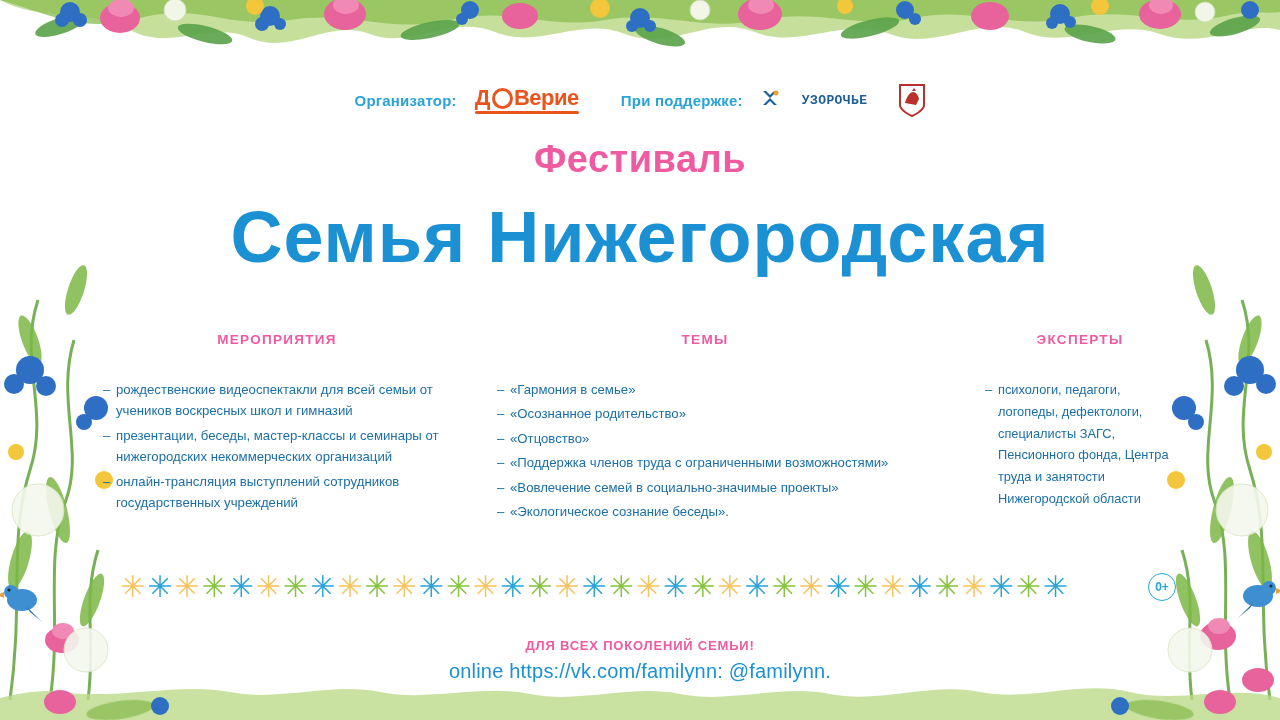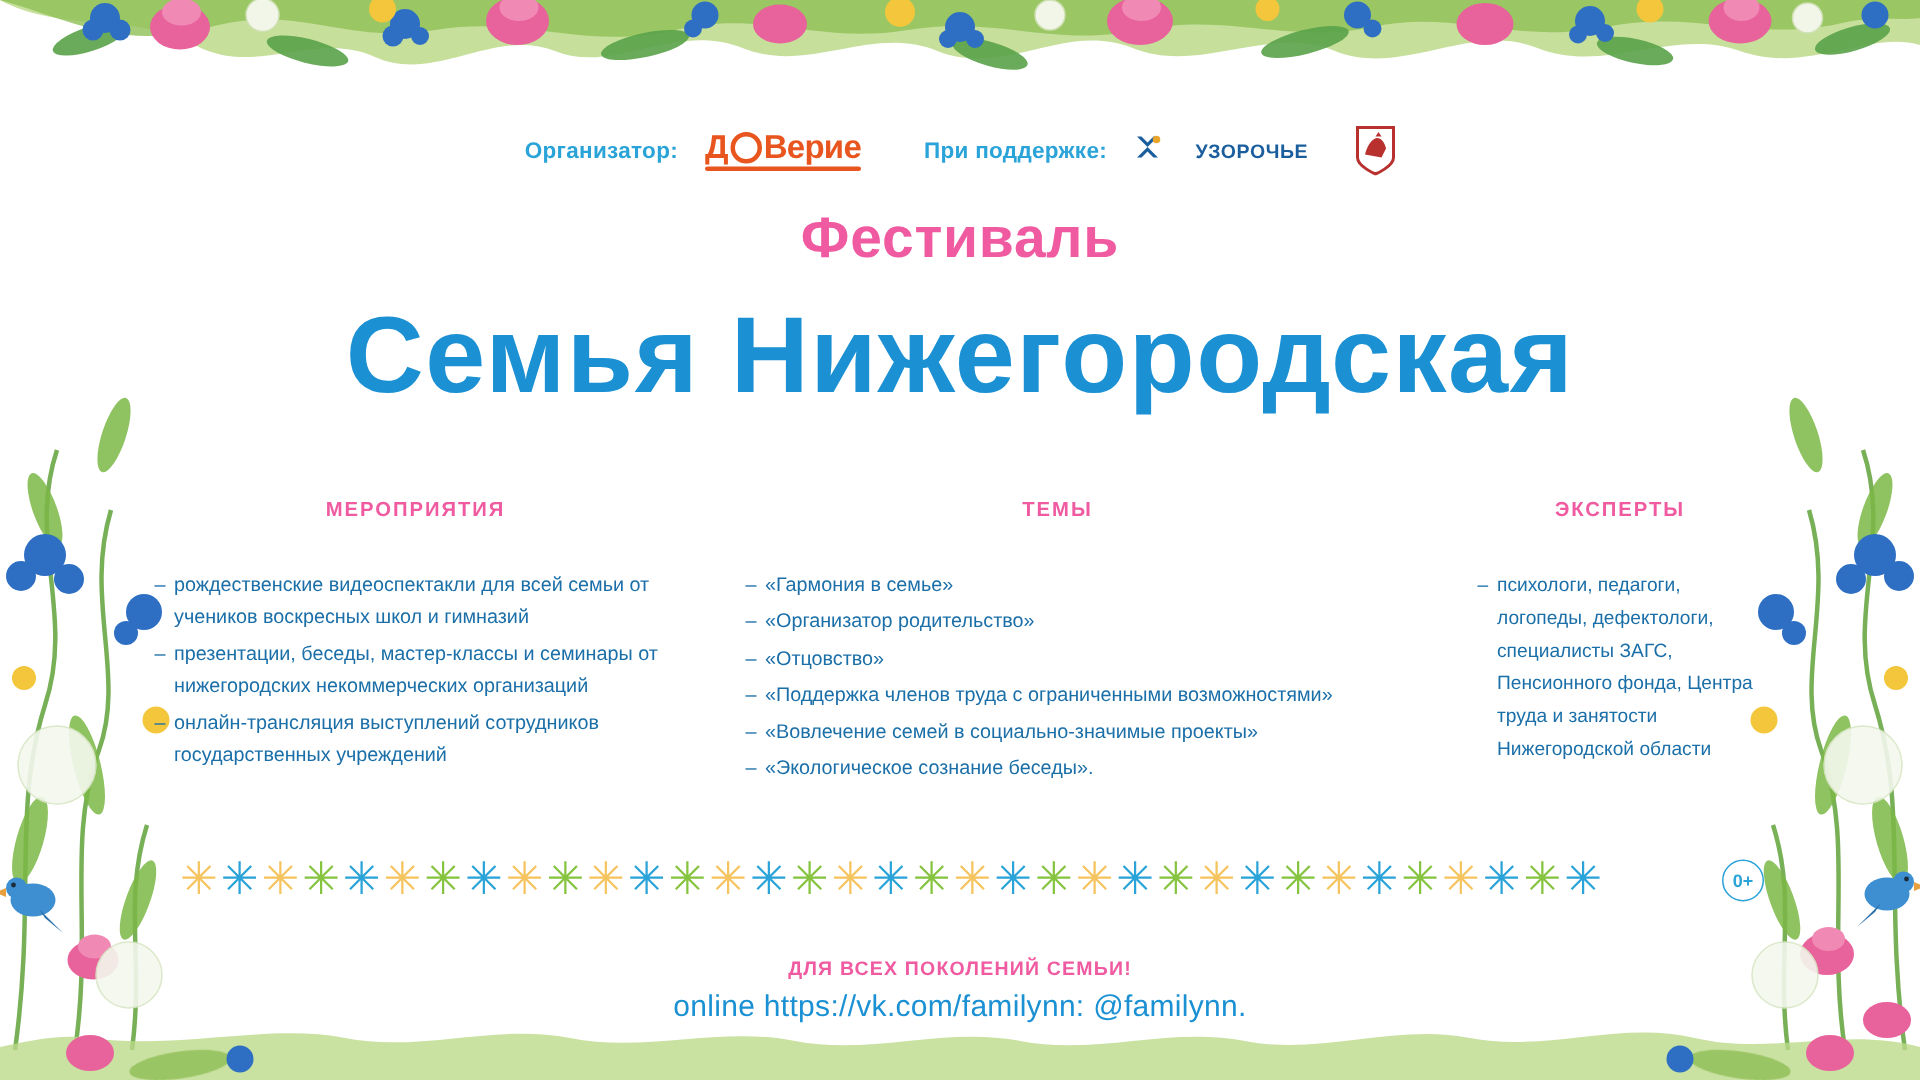--- a/index.html
+++ b/index.html
@@ -106,20 +106,21 @@
     font-weight: bold;
     line-height: 1.22;
     color: #1b1b1b;
     letter-spacing: .2px;
   }
   .logo-uzor {
     display: flex;
     align-items: center;
     gap: 23px;
     margin-right: 14px;
+    font-family: Liberation Mono, monospace;
   }
   .uzor-text {
     font-size: 13px;
     font-weight: bold;
     color: #1b5e9e;
     letter-spacing: .4px;
   }
   .logo-gerb {
     width: 26px; height: 34px;
   }
@@ -476,21 +477,21 @@
         <li>рождественские видеоспектакли для всей семьи от учеников воскресных школ и гимназий</li>
         <li>презентации, беседы, мастер-классы и семинары от нижегородских некоммерческих организаций</li>
         <li>онлайн-трансляция выступлений сотрудников государственных учреждений</li>
       </ul>
     </div>
 
     <div class="col col-2">
       <div class="col-head">ТЕМЫ</div>
       <ul class="items">
         <li>«Гармония в семье»</li>
-        <li>«Организатор родительство»</li>
+        <li>«Осознанное родительство»</li>
         <li>«Отцовство»</li>
         <li>«Поддержка членов труда с ограниченными возможностями»</li>
         <li>«Вовлечение семей в социально-значимые проекты»</li>
         <li>«Экологическое сознание беседы».</li>
       </ul>
     </div>
 
     <div class="col col-3">
       <div class="col-head">ЭКСПЕРТЫ</div>
       <ul class="items">

